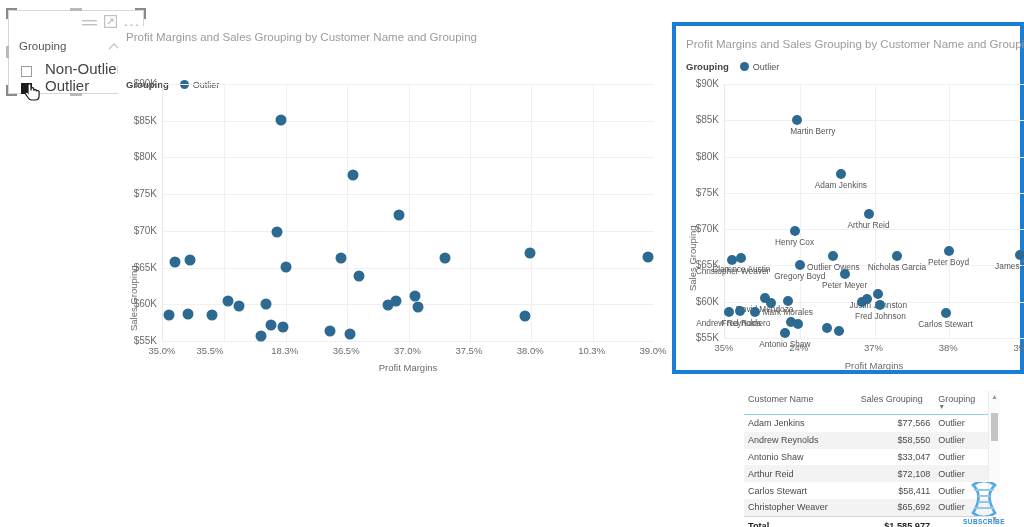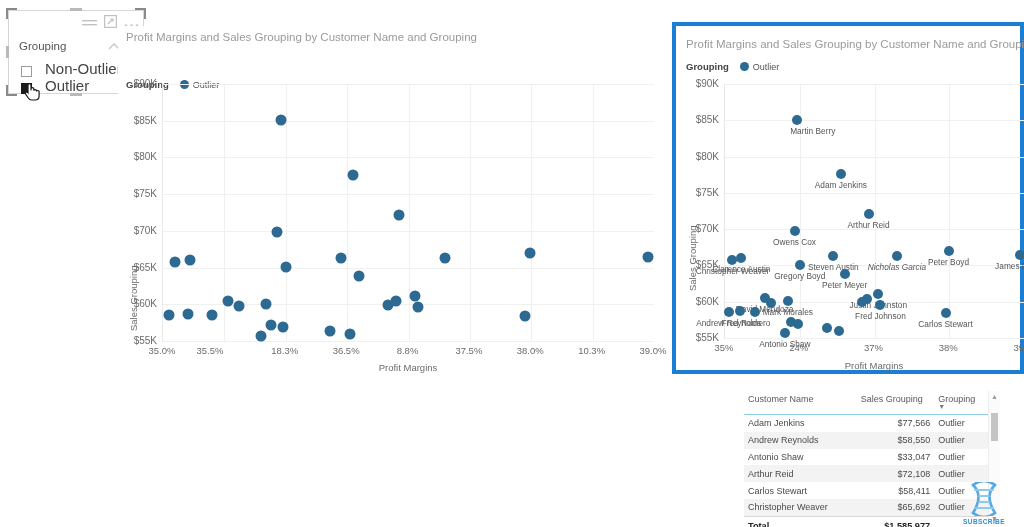--- a/index.html
+++ b/index.html
@@ -205,21 +205,21 @@
     <div class="ytick" style="top: 125.429px; left: 0px; width: 39px;">$80K</div>
     <div class="ytick" style="top: 162.143px; left: 0px; width: 39px;">$75K</div>
     <div class="ytick" style="top: 198.857px; left: 0px; width: 39px;">$70K</div>
     <div class="ytick" style="top: 235.571px; left: 0px; width: 39px;">$65K</div>
     <div class="ytick" style="top: 272.286px; left: 0px; width: 39px;">$60K</div>
     <div class="ytick" style="top: 309px; left: 0px; width: 39px;">$55K</div>
     <div class="xtick" style="left: 44px; top: 319px;">35.0%</div>
     <div class="xtick" style="left: 92px; top: 319px;">35.5%</div>
     <div class="xtick" style="left: 166.75px; top: 319px;">18.3%</div>
     <div class="xtick" style="left: 228.125px; top: 319px;">36.5%</div>
-    <div class="xtick" style="left: 289.5px; top: 319px;">8.8%</div>
+    <div class="xtick" style="left: 289.5px; top: 319px;">37.0%</div>
     <div class="xtick" style="left: 350.875px; top: 319px;">37.5%</div>
     <div class="xtick" style="left: 412.25px; top: 319px;">38.0%</div>
     <div class="xtick" style="left: 473.625px; top: 319px;">10.3%</div>
     <div class="xtick" style="left: 535px; top: 319px;">39.0%</div>
   </div>
 
 <div class="chart" id="chart-right" style="left:672px;top:22px;width:352px;height:352px;">
   <div class="chart-title" style="left:10px;top:12px;">Profit Margins and Sales Grouping by Customer Name and Grouping</div>
   <div class="legend" style="left:10px;top:35px;">
     <span class="legend-label">Grouping</span>
@@ -239,29 +239,29 @@
       <div class="gl-v" style="left: 74.75px;"></div>
       <div class="gl-v" style="left: 149.5px;"></div>
       <div class="gl-v" style="left: 224.25px;"></div>
       <div class="pt" title="Martin Berry" style="left: 71.76px; top: 35.56px; width: 10px; height: 10px;"></div>
       <div class="dlabel" style="left: 71.76px; top: 41.56px; margin-left: 16px;">Martin Berry</div>
       <div class="pt" title="Adam Jenkins" style="left: 115.862px; top: 90.2353px; width: 10px; height: 10px;"></div>
       <div class="dlabel" style="left: 115.862px; top: 96.2353px;">Adam Jenkins</div>
       <div class="pt" title="Arthur Reid" style="left: 143.52px; top: 129.845px; width: 10px; height: 10px;"></div>
       <div class="dlabel" style="left: 143.52px; top: 135.845px;">Arthur Reid</div>
       <div class="pt" title="Henry Cox" style="left: 69.5175px; top: 146.594px; width: 10px; height: 10px;"></div>
-      <div class="dlabel" style="left: 69.5175px; top: 152.594px;">Owens Cox</div>
+      <div class="dlabel" style="left: 69.5175px; top: 152.594px;">Henry Cox</div>
       <div class="pt" title="James Foster" style="left: 295.262px; top: 170.543px; width: 10px; height: 10px;"></div>
       <div class="dlabel" style="left: 295.262px; top: 176.543px;">James Foster</div>
       <div class="pt" title="Peter Boyd" style="left: 223.502px; top: 166.914px; width: 10px; height: 10px;"></div>
       <div class="dlabel" style="left: 223.502px; top: 172.914px; text-align: right;">Peter Boyd</div>
       <div class="pt" title="Nicholas Garcia" style="left: 171.925px; top: 171.994px; width: 10px; height: 10px;"></div>
-      <div class="dlabel" style="left: 171.925px; top: 177.994px; font-style: italic;">Nicholas Garcia</div>
+      <div class="dlabel" style="left: 171.925px; top: 177.994px;">Nicholas Garcia</div>
       <div class="pt" title="Steven Owens" style="left: 108.388px; top: 171.994px; width: 10px; height: 10px;"></div>
-      <div class="dlabel" style="left: 108.388px; top: 177.994px;">Steven Austin</div>
+      <div class="dlabel" style="left: 108.388px; top: 177.994px;">Outlier Owens</div>
       <div class="pt" title="Christopher Weaver" style="left: 7.475px; top: 176.407px; width: 10px; height: 10px;"></div>
       <div class="dlabel" style="left: 7.475px; top: 182.407px;">Christopher Weaver</div>
       <div class="pt" title="Clarence Austin" style="left: 16.445px; top: 174.171px; width: 10px; height: 10px;"></div>
       <div class="dlabel" style="left: 16.445px; top: 180.171px;">Clarence Austin</div>
       <div class="pt" title="Gregory Boyd" style="left: 74.75px; top: 180.703px; width: 10px; height: 10px;"></div>
       <div class="dlabel" style="left: 74.75px; top: 186.703px;">Gregory Boyd</div>
       <div class="pt" title="Peter Meyer" style="left: 119.6px; top: 190.137px; width: 10px; height: 10px;"></div>
       <div class="dlabel" style="left: 119.6px; top: 196.137px;">Peter Meyer</div>
       <div class="pt" title="David Mendoza" style="left: 39.6175px; top: 214.086px; width: 10px; height: 10px;"></div>
       <div class="dlabel" style="left: 39.6175px; top: 220.086px;">David Mendoza</div>

